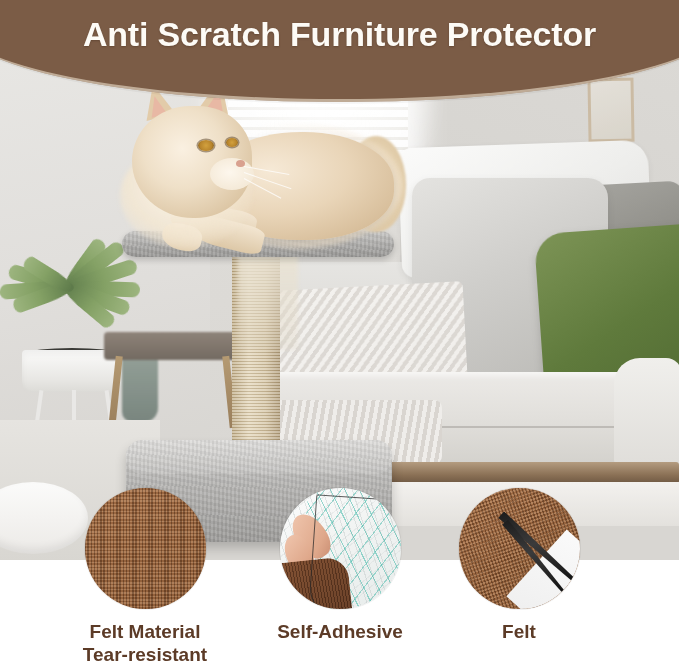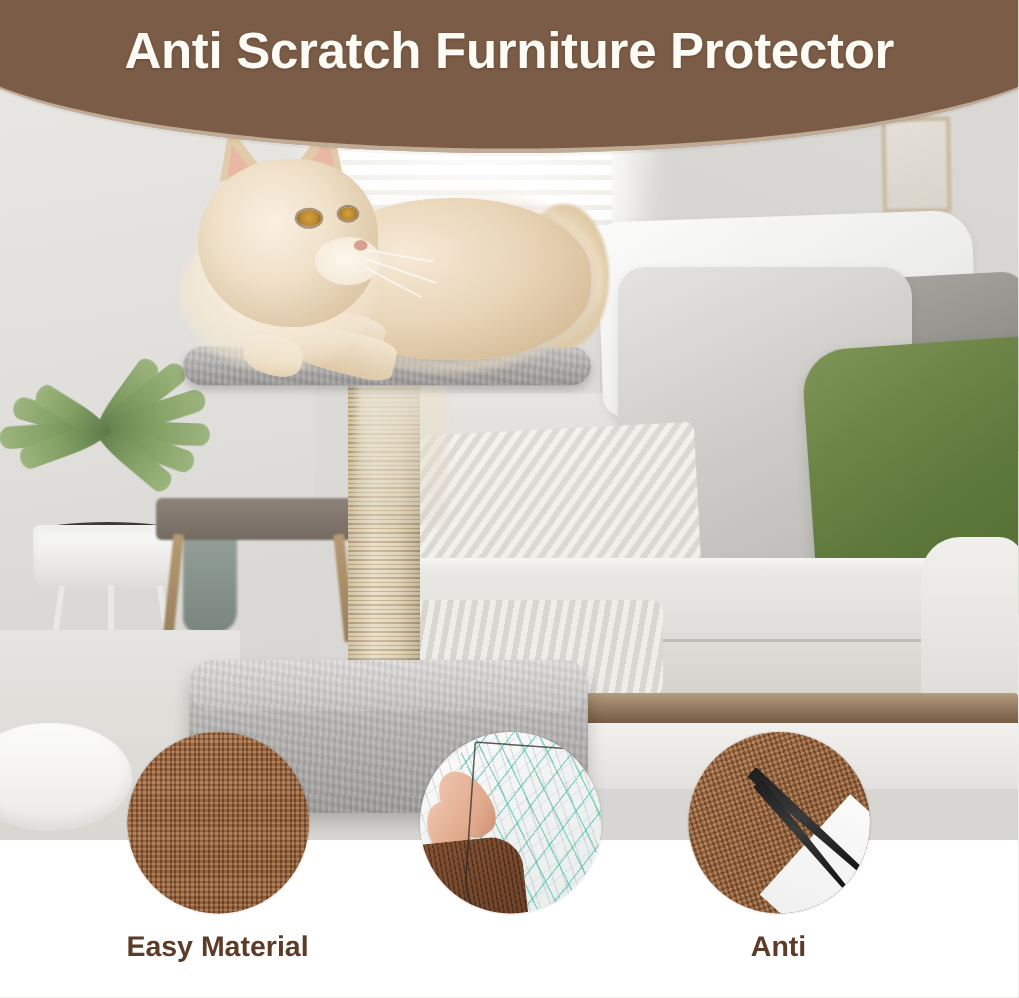--- a/index.html
+++ b/index.html
@@ -598,45 +598,47 @@
   </div>
   <div class="banner-title" style="z-index:31;">Anti Scratch Furniture Protector</div>
 
   <div class="features">
 
     <div class="feature" style="left:57px; top:488px;">
       <div class="thumb">
         <div class="tex-felt"></div>
       </div>
       <div class="caption">
-        <span>Easy Material</span>
+        <span>Felt Material</span>
+        <span class="l2">Tear-resistant</span>
       </div>
     </div>
 
     <div class="feature" style="left:252px; top:488px;">
       <div class="thumb">
         <div class="tex-adhesive"></div>
         <div class="crinkle"></div>
         <div class="mesh"></div>
         <div class="finger f1"></div>
         <div class="finger f2"></div>
         <div class="dark-felt-corner"></div>
         <div class="peel-edge"></div>
       </div>
       <div class="caption">
+        <span>Self-Adhesive</span>
       </div>
     </div>
 
     <div class="feature" style="left:431px; top:488px;">
       <div class="thumb">
         <div class="tex-felt diag"></div>
         <div class="sciss-white"></div>
         <div class="sciss-blade sciss-b1"></div>
         <div class="sciss-blade sciss-b2"></div>
       </div>
       <div class="caption">
-        <span>Anti</span>
+        <span>Felt</span>
       </div>
     </div>
 
   </div>
 
 </div>
 
 </body></html>

